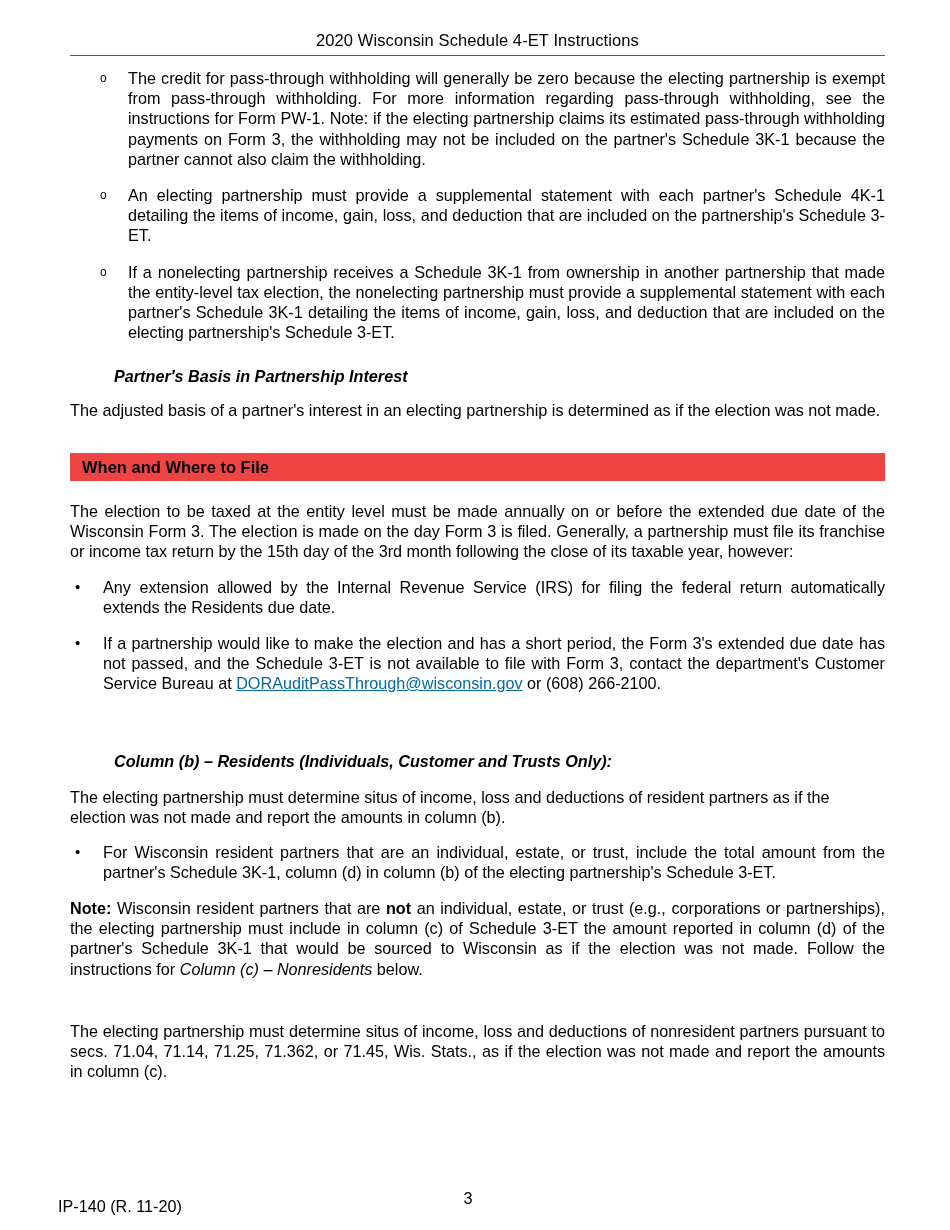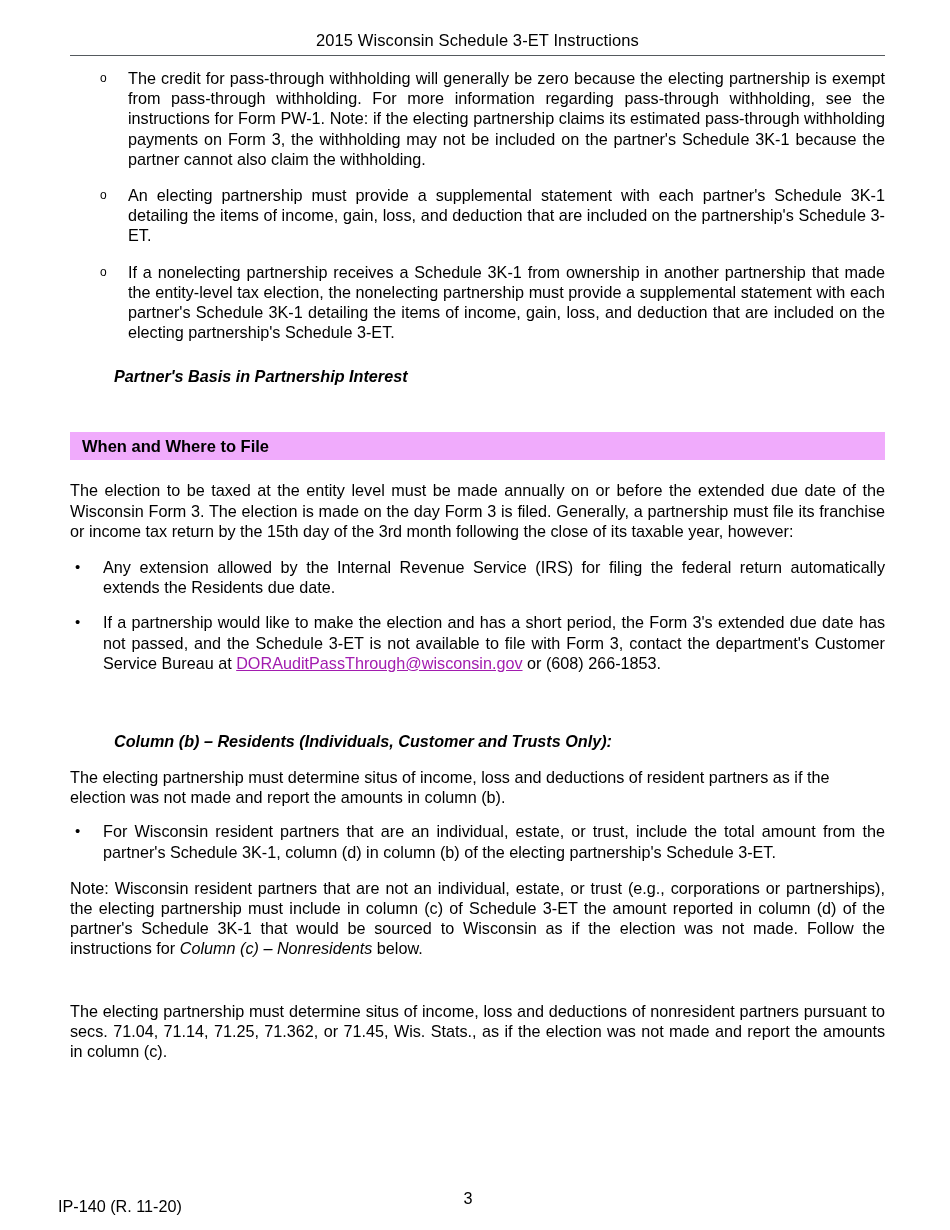--- a/index.html
+++ b/index.html
@@ -119,37 +119,37 @@
   .sub-head {
     font-weight: bold;
     font-style: italic;
     font-size: 16.2px;
     line-height: 20px;
     margin-left: 44px;
   }
 
   
   .band {
-    background: #f0abfc;
+    background: #ef4444;
     width: 815px;
     box-sizing: border-box;
     padding: 4px 0 4px 12px;
   }
   .band .band-text {
     font-weight: bold;
     font-size: 16.5px;
     line-height: 20px;
   }
 
   a.maillink, .maillink {
-    color: #a21caf;
+    color: #0369a1;
     text-decoration: underline;
   }
 
-  b, strong { font-weight: normal; }
+  b, strong { font-weight: bold; }
   i, em { }
   .sp-14 { height: 14px; }
   .sp-16 { height: 16px; }
   .sp-20 { height: 20px; }
   .sp-24 { height: 24px; }
   .sp-26 { height: 26px; }
   .sp-32 { height: 32px; }
 
   
   .footer {
@@ -174,66 +174,67 @@
     font-size: 16.2px;
     line-height: 20px;
   }
 </style>
 </head>
 <body>
 
 <div class="page">
 
   <div class="page-header">
-    <div class="header-title">2015 Wisconsin Schedule 3-ET Instructions</div>
+    <div class="header-title">2020 Wisconsin Schedule 4-ET Instructions</div>
   </div>
   <div class="header-rule"></div>
 
   <div class="content">
 
     <ul class="sub-bullets">
       <li>
         <span class="marker">o</span>
         <span>The credit for pass-through withholding will generally be zero because the electing partnership is exempt from pass-through withholding. For more information regarding pass-through withholding, see the instructions for Form PW-1. Note: if the electing partnership claims its estimated pass-through withholding payments on Form 3, the withholding may not be included on the partner's Schedule 3K-1 because the partner cannot also claim the withholding.</span>
       </li>
       <li>
         <span class="marker">o</span>
-        <span>An electing partnership must provide a supplemental statement with each partner's Schedule 3K-1 detailing the items of income, gain, loss, and deduction that are included on the partnership's Schedule 3-ET.</span>
+        <span>An electing partnership must provide a supplemental statement with each partner's Schedule 4K-1 detailing the items of income, gain, loss, and deduction that are included on the partnership's Schedule 3-ET.</span>
       </li>
       <li>
         <span class="marker">o</span>
         <span>If a nonelecting partnership receives a Schedule 3K-1 from ownership in another partnership that made the entity-level tax election, the nonelecting partnership must provide a supplemental statement with each partner's Schedule 3K-1 detailing the items of income, gain, loss, and deduction that are included on the electing partnership's Schedule 3-ET.</span>
       </li>
     </ul>
 
     <div class="sp-24"></div>
 
     <div class="sub-head">Partner's Basis in Partnership Interest</div>
     <div class="sp-14"></div>
+    <div class="para left">The adjusted basis of a partner's interest in an electing partnership is determined as if the election was not made.</div>
 
     <div class="sp-32"></div>
 
     <div class="band">
       <div class="band-text">When and Where to File</div>
     </div>
 
     <div class="sp-20"></div>
 
     <div class="para">The election to be taxed at the entity level must be made annually on or before the extended due date  of the Wisconsin Form 3. The election is made on the day Form 3 is filed. Generally, a partnership  must file its franchise or income tax return by the 15th day of the 3rd month following the close of its taxable  year, however:</div>
 
     <div class="sp-16"></div>
 
     <ul class="round-bullets">
       <li>
         <span class="marker">•</span>
         <span>Any extension allowed by the Internal Revenue Service (IRS) for filing the federal return automatically  extends the Residents due date.</span>
       </li>
       <li>
         <span class="marker">•</span>
-        <span>If a partnership would like to make the election and has a short period, the Form 3's  extended due date has not passed, and the Schedule 3-ET is not available to file with Form 3, contact the department's Customer Service Bureau at </span><a class="maillink" href="#">DORAuditPassThrough@wisconsin.gov</a><span> or (608) 266-1853.</span>
+        <span>If a partnership would like to make the election and has a short period, the Form 3's  extended due date has not passed, and the Schedule 3-ET is not available to file with Form 3, contact the department's Customer Service Bureau at </span><a class="maillink" href="#">DORAuditPassThrough@wisconsin.gov</a><span> or (608) 266-2100.</span>
       </li>
     </ul>
 
     <div class="sp-32"></div>
 
 
     <div class="sp-26"></div>
 
     <div class="sub-head">Column  (b) – Residents (Individuals, Customer and Trusts Only):</div>
 

